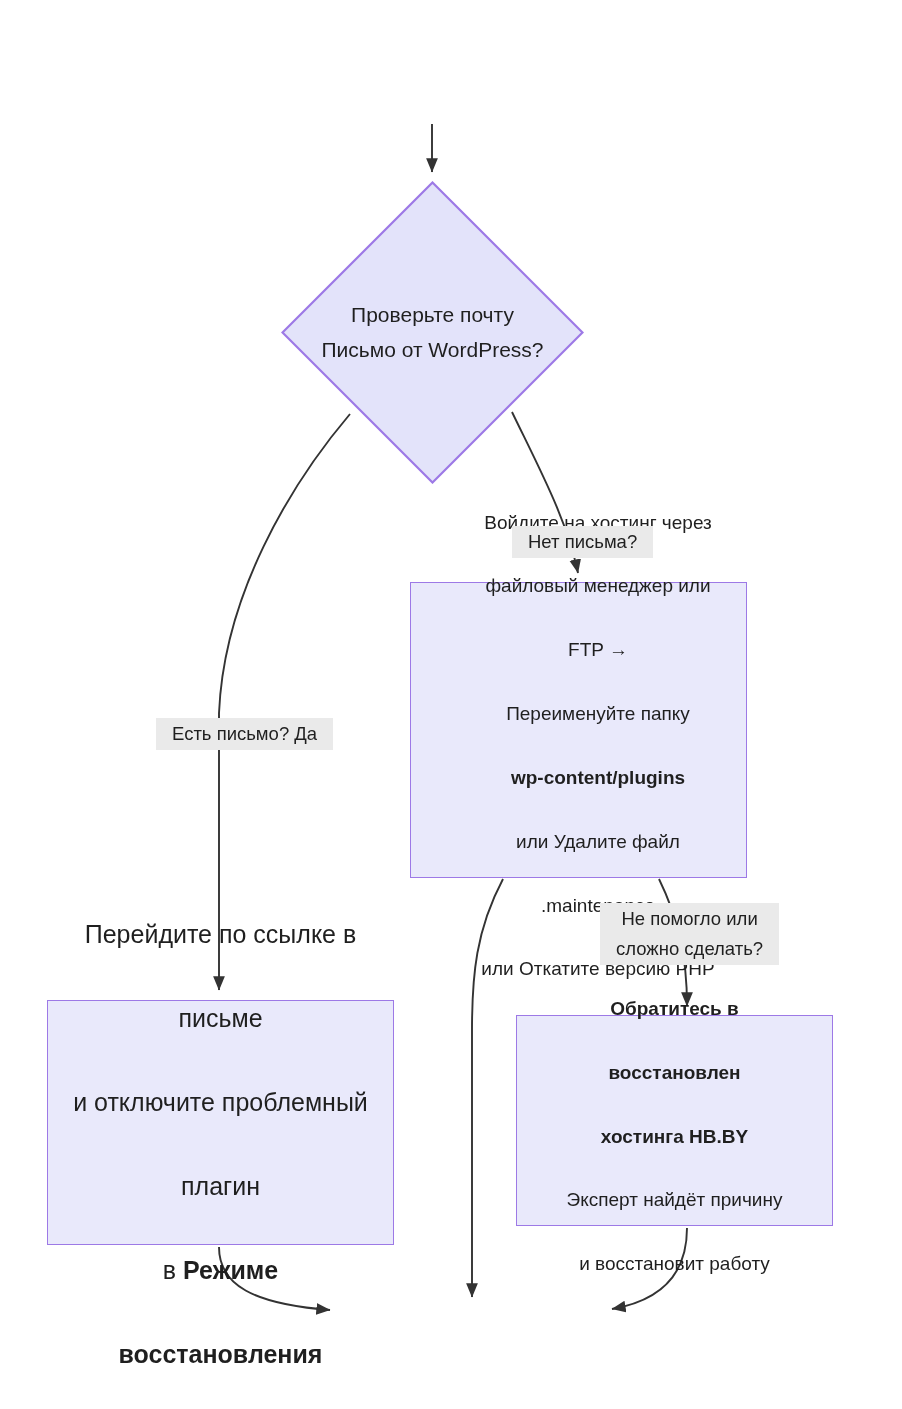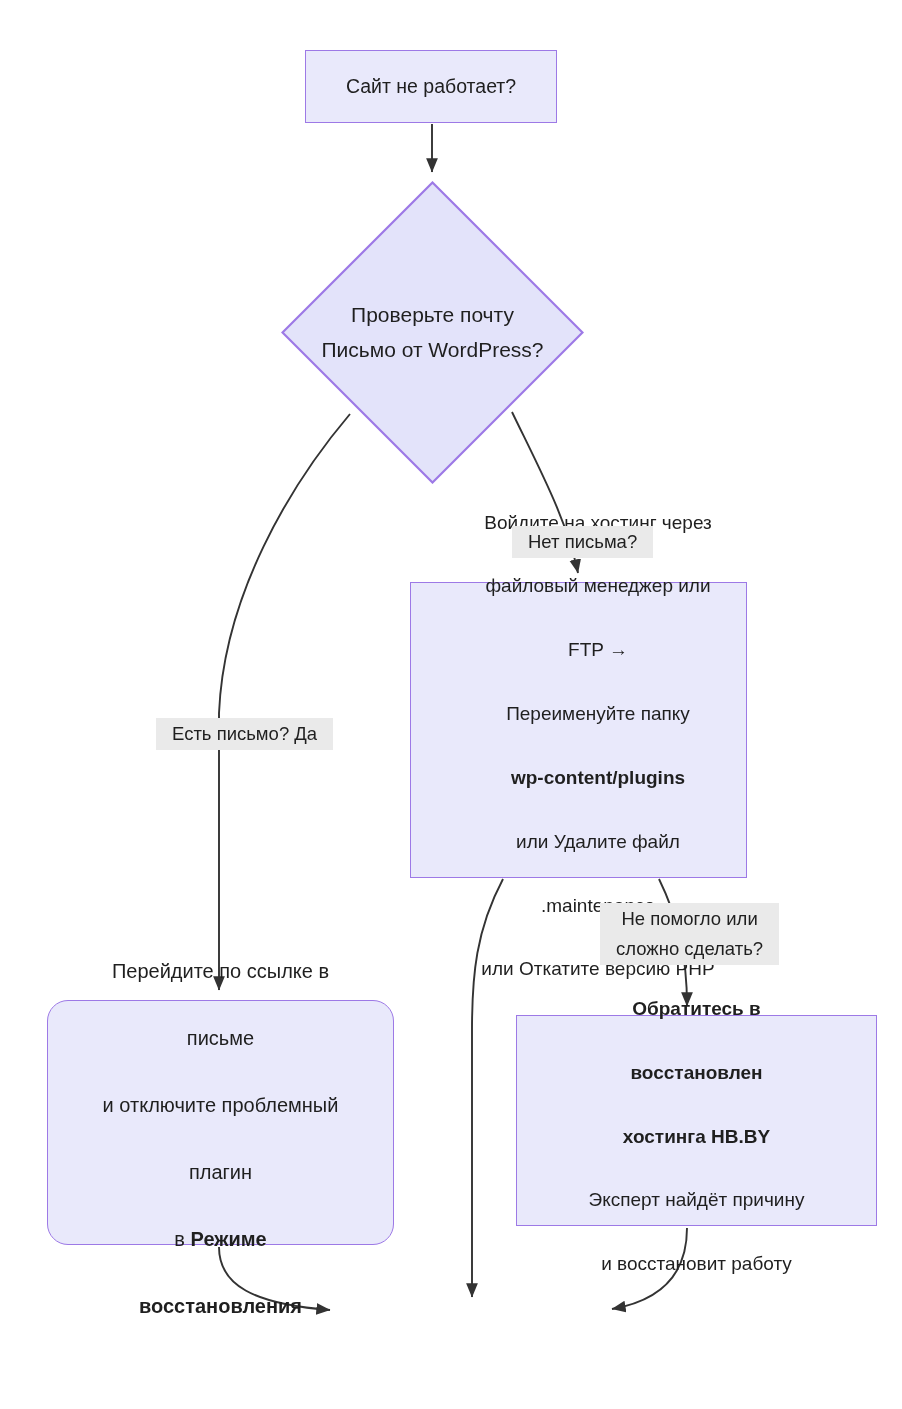--- a/index.html
+++ b/index.html
@@ -74,27 +74,26 @@
   }
   #node-hosting {
     left: 410px; top: 582px;
     width: 337px; height: 296px;
     font-size: 19px;
   }
   #node-hosting .txt { line-height: 1.68; margin-left: 39px; }
   #node-recovery {
     left: 47px; top: 1000px;
     width: 347px; height: 245px;
-    font-size: 20px;
-    border-radius: 21px;
+    font-size: 25px;
   }
   #node-recovery .txt { line-height: 1.68; }
   #node-support {
     left: 516px; top: 1015px;
-    width: 361px; height: 211px;
+    width: 317px; height: 211px;
     font-size: 19px;
   }
   #node-support .txt { line-height: 1.68; }
   #node-done {
     left: 340px; top: 1307px;
     width: 262px; height: 73px;
     font-size: 19.5px;
   }
 
   b, strong { font-weight: bold; }
@@ -134,23 +133,20 @@
 
     <path d="M503,879 C476,930 472,975 472,1030 L472,1297" fill="none" stroke="#333333" stroke-width="1.9" marker-end="url(#arrowhead)"></path>
 
     <path d="M659,879 C678,918 687,955 687,1006" fill="none" stroke="#333333" stroke-width="1.9" marker-end="url(#arrowhead)"></path>
 
     <path d="M219,1247 C219,1285 253,1304 330,1310" fill="none" stroke="#333333" stroke-width="1.9" marker-end="url(#arrowhead)"></path>
 
     <path d="M687,1228 C687,1272 664,1300 612,1309" fill="none" stroke="#333333" stroke-width="1.9" marker-end="url(#arrowhead)"></path>
   </svg>
 
-  <div class="node node-start" id="node-start">
-    <div class="txt">Сайт не работает?</div>
-  </div>
 
   <div class="node node-decision" id="node-decision">
     <svg class="diamond" viewBox="0 0 303 303" preserveAspectRatio="none">
       <polygon points="151.5,1.5 301.5,151.5 151.5,301.5 1.5,151.5" fill="#e3e3fa" stroke="#9d79e6" stroke-width="2.2"></polygon>
     </svg>
     <div class="txt">Проверьте почту
 Письмо от WordPress?</div>
   </div>
 
   <div class="node" id="node-hosting">

